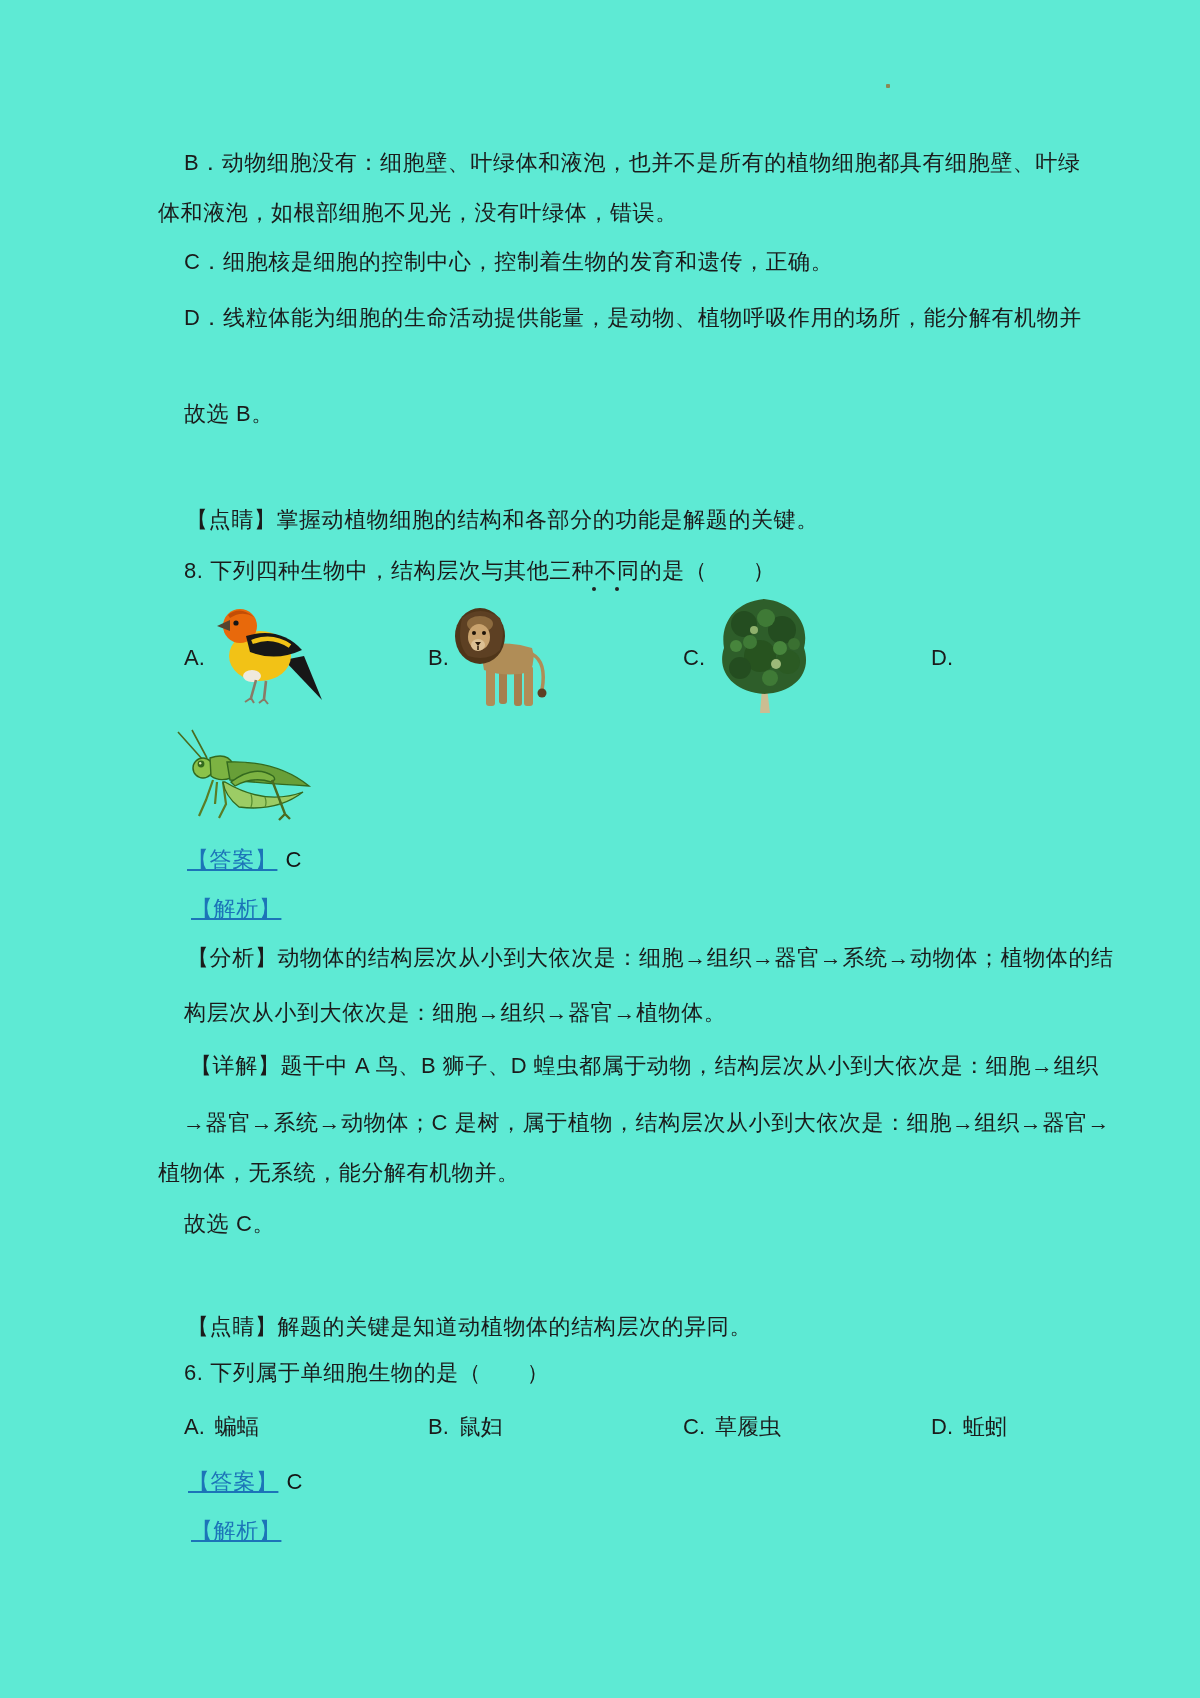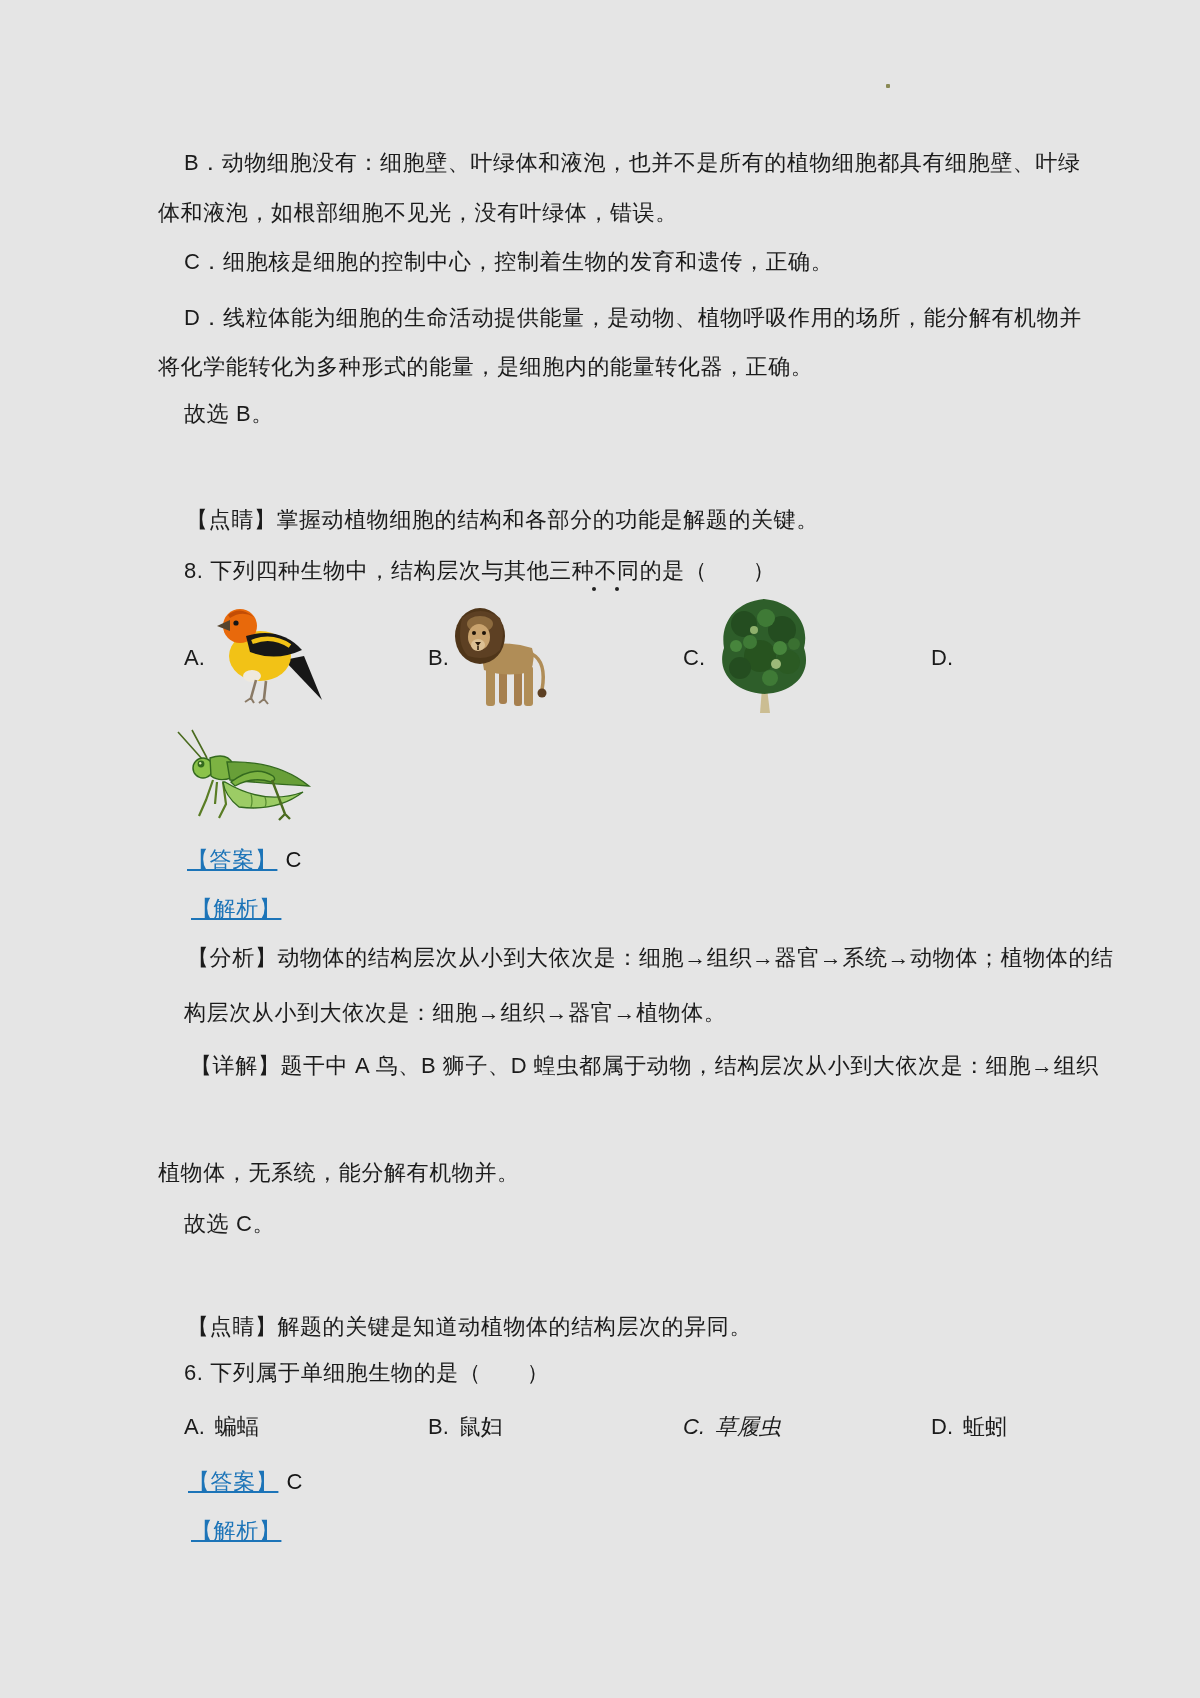--- a/index.html
+++ b/index.html
@@ -1,19 +1,19 @@
 <!DOCTYPE html>
 <html><head>
 <meta charset="utf-8">
 <style>
   html,body{margin:0;padding:0;background:#ffffff;}
   .page{
     position:relative;
     width:1200px;height:1698px;
-    background:#e5e5e5;
+    background:#5eead4;
     font-family:"Liberation Sans",sans-serif;
     color:#1b1b1b;
     overflow:hidden;
   }
   .line{
     position:absolute;
     font-size:22px;
     letter-spacing:0.6px;
     white-space:nowrap;
     color:#1b1b1b;
@@ -35,21 +35,20 @@
 <body>
 
 <div class="page">
 
   <div class="speck" style="left:886px;top:84px;"></div>
 
   <div class="line" style="left:184px;top:148px;">B．动物细胞没有：细胞壁、叶绿体和液泡，也并不是所有的植物细胞都具有细胞壁、叶绿</div>
   <div class="line" style="left:158px;top:198px;">体和液泡，如根部细胞不见光，没有叶绿体，错误。</div>
   <div class="line" style="left:184px;top:247px;">C．细胞核是细胞的控制中心，控制着生物的发育和遗传，正确。</div>
   <div class="line" style="left:184px;top:303px;">D．线粒体能为细胞的生命活动提供能量，是动物、植物呼吸作用的场所，能分解有机物并</div>
-  <div class="line" style="left:158px;top:352px;">将化学能转化为多种形式的能量，是细胞内的能量转化器，正确。</div>
   <div class="line" style="left:184px;top:399px;">故选 B。</div>
   <div class="line" style="left:186px;top:505px;">【点睛】掌握动植物细胞的结构和各部分的功能是解题的关键。</div>
 
   <div class="line" style="left:184px;top:556px;">8. 下列四种生物中，结构层次与其他三种不同的是（　　）</div>
   <div class="dot" style="left:592px;top:587px;"></div>
   <div class="dot" style="left:615px;top:587px;"></div>
 
   <div class="optlabel" style="left:184px;top:645px;">A.</div>
   <div class="optlabel" style="left:428px;top:645px;">B.</div>
   <div class="optlabel" style="left:683px;top:645px;">C.</div>
@@ -128,33 +127,34 @@
     </svg>
   </div>
 
   <div class="line ansline" style="left:187px;top:845px;">
     <span class="blue">【答案】</span><span class="val">C</span>
   </div>
   <div class="line blue" style="left:191px;top:894px;">【解析】</div>
   <div class="line" style="left:187px;top:943px;">【分析】动物体的结构层次从小到大依次是：细胞→组织→器官→系统→动物体；植物体的结</div>
   <div class="line" style="left:184px;top:998px;">构层次从小到大依次是：细胞→组织→器官→植物体。</div>
   <div class="line" style="left:190px;top:1051px;">【详解】题干中 A 鸟、B 狮子、D 蝗虫都属于动物，结构层次从小到大依次是：细胞→组织</div>
+  <div class="line" style="left:183px;top:1108px;">→器官→系统→动物体；C 是树，属于植物，结构层次从小到大依次是：细胞→组织→器官→</div>
   <div class="line" style="left:158px;top:1158px;">植物体，无系统，能分解有机物并。</div>
   <div class="line" style="left:184px;top:1209px;">故选 C。</div>
   <div class="line" style="left:187px;top:1312px;">【点睛】解题的关键是知道动植物体的结构层次的异同。</div>
 
   <div class="line" style="left:184px;top:1358px;">6. 下列属于单细胞生物的是（　　）</div>
 
   <div class="optlabel" style="left:184px;top:1412px;">
     <span>A.</span><span class="opt-text">蝙蝠</span>
   </div>
   <div class="optlabel" style="left:428px;top:1412px;">
     <span>B.</span><span class="opt-text">鼠妇</span>
   </div>
-  <div class="optlabel" style="left:683px;top:1412px;font-style:italic;">
+  <div class="optlabel" style="left:683px;top:1412px;">
     <span>C.</span><span class="opt-text">草履虫</span>
   </div>
   <div class="optlabel" style="left:931px;top:1412px;">
     <span>D.</span><span class="opt-text">蚯蚓</span>
   </div>
 
   <div class="line ansline" style="left:188px;top:1467px;">
     <span class="blue">【答案】</span><span class="val">C</span>
   </div>
   <div class="line blue" style="left:191px;top:1516px;">【解析】</div>

